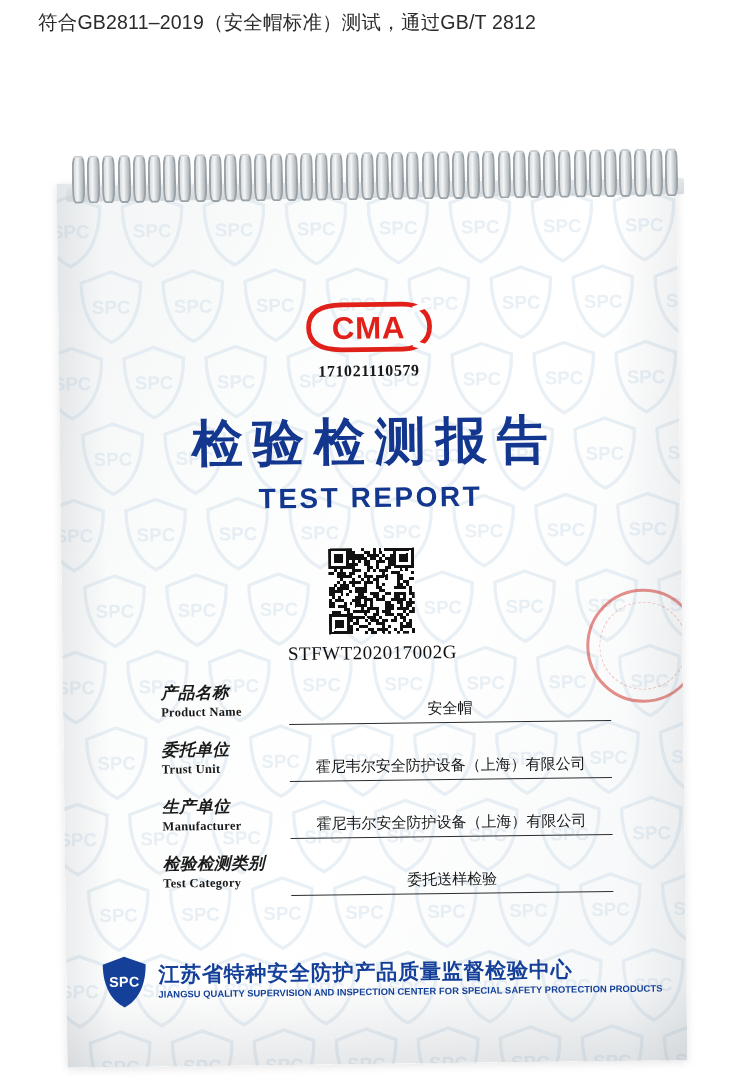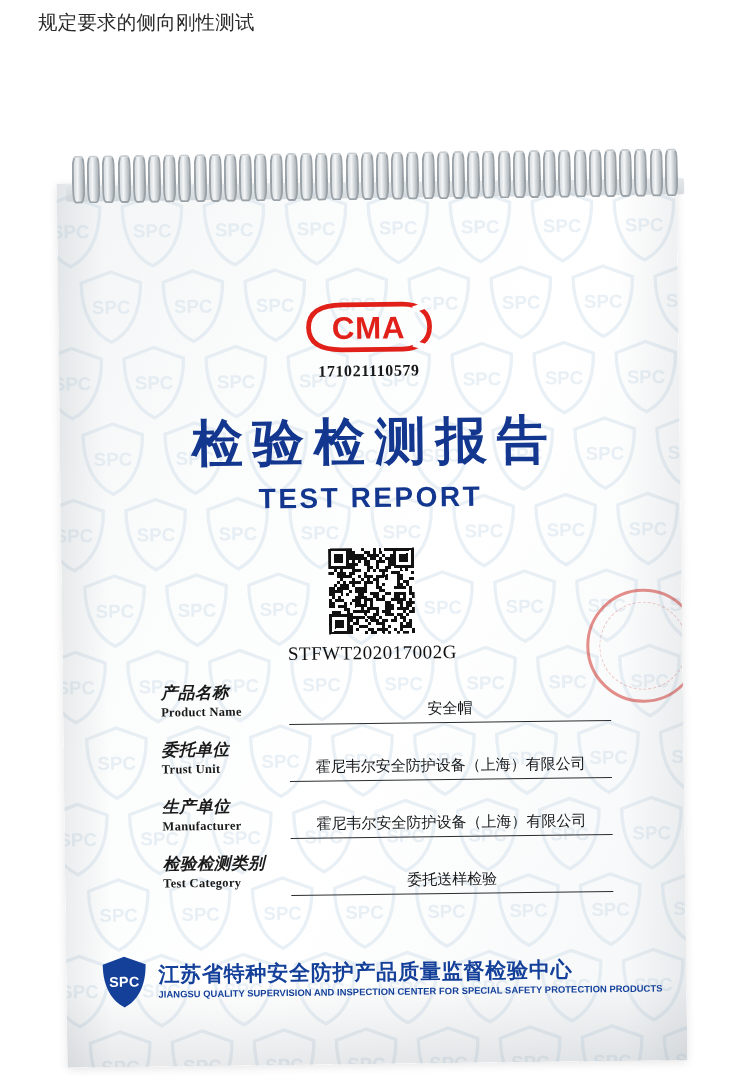--- a/index.html
+++ b/index.html
@@ -290,21 +290,21 @@
     color: #14409a;
     letter-spacing: 0.05px;
     line-height: 14px;
     white-space: nowrap;
   }
 </style>
 </head>
 <body>
 
 <div class="caption">
-  <div>规定要求的侧向刚性测试</div>
+  <div>符合GB2811–2019（安全帽标准）测试，通过GB/T 2812</div>
 </div>
 
 <div class="photo">
 
   <div class="sheet">
 
     <div class="watermarks" id="wm-layer">
         <div class="wm" style="left: -20px; top: 10px;">
           <svg viewBox="0 0 60 68">
             <path d="M30 2 L57 12 C57 40 46 58 30 66 C14 58 3 40 3 12 Z" fill="none" stroke="#b9d0e2" stroke-width="3"></path>

